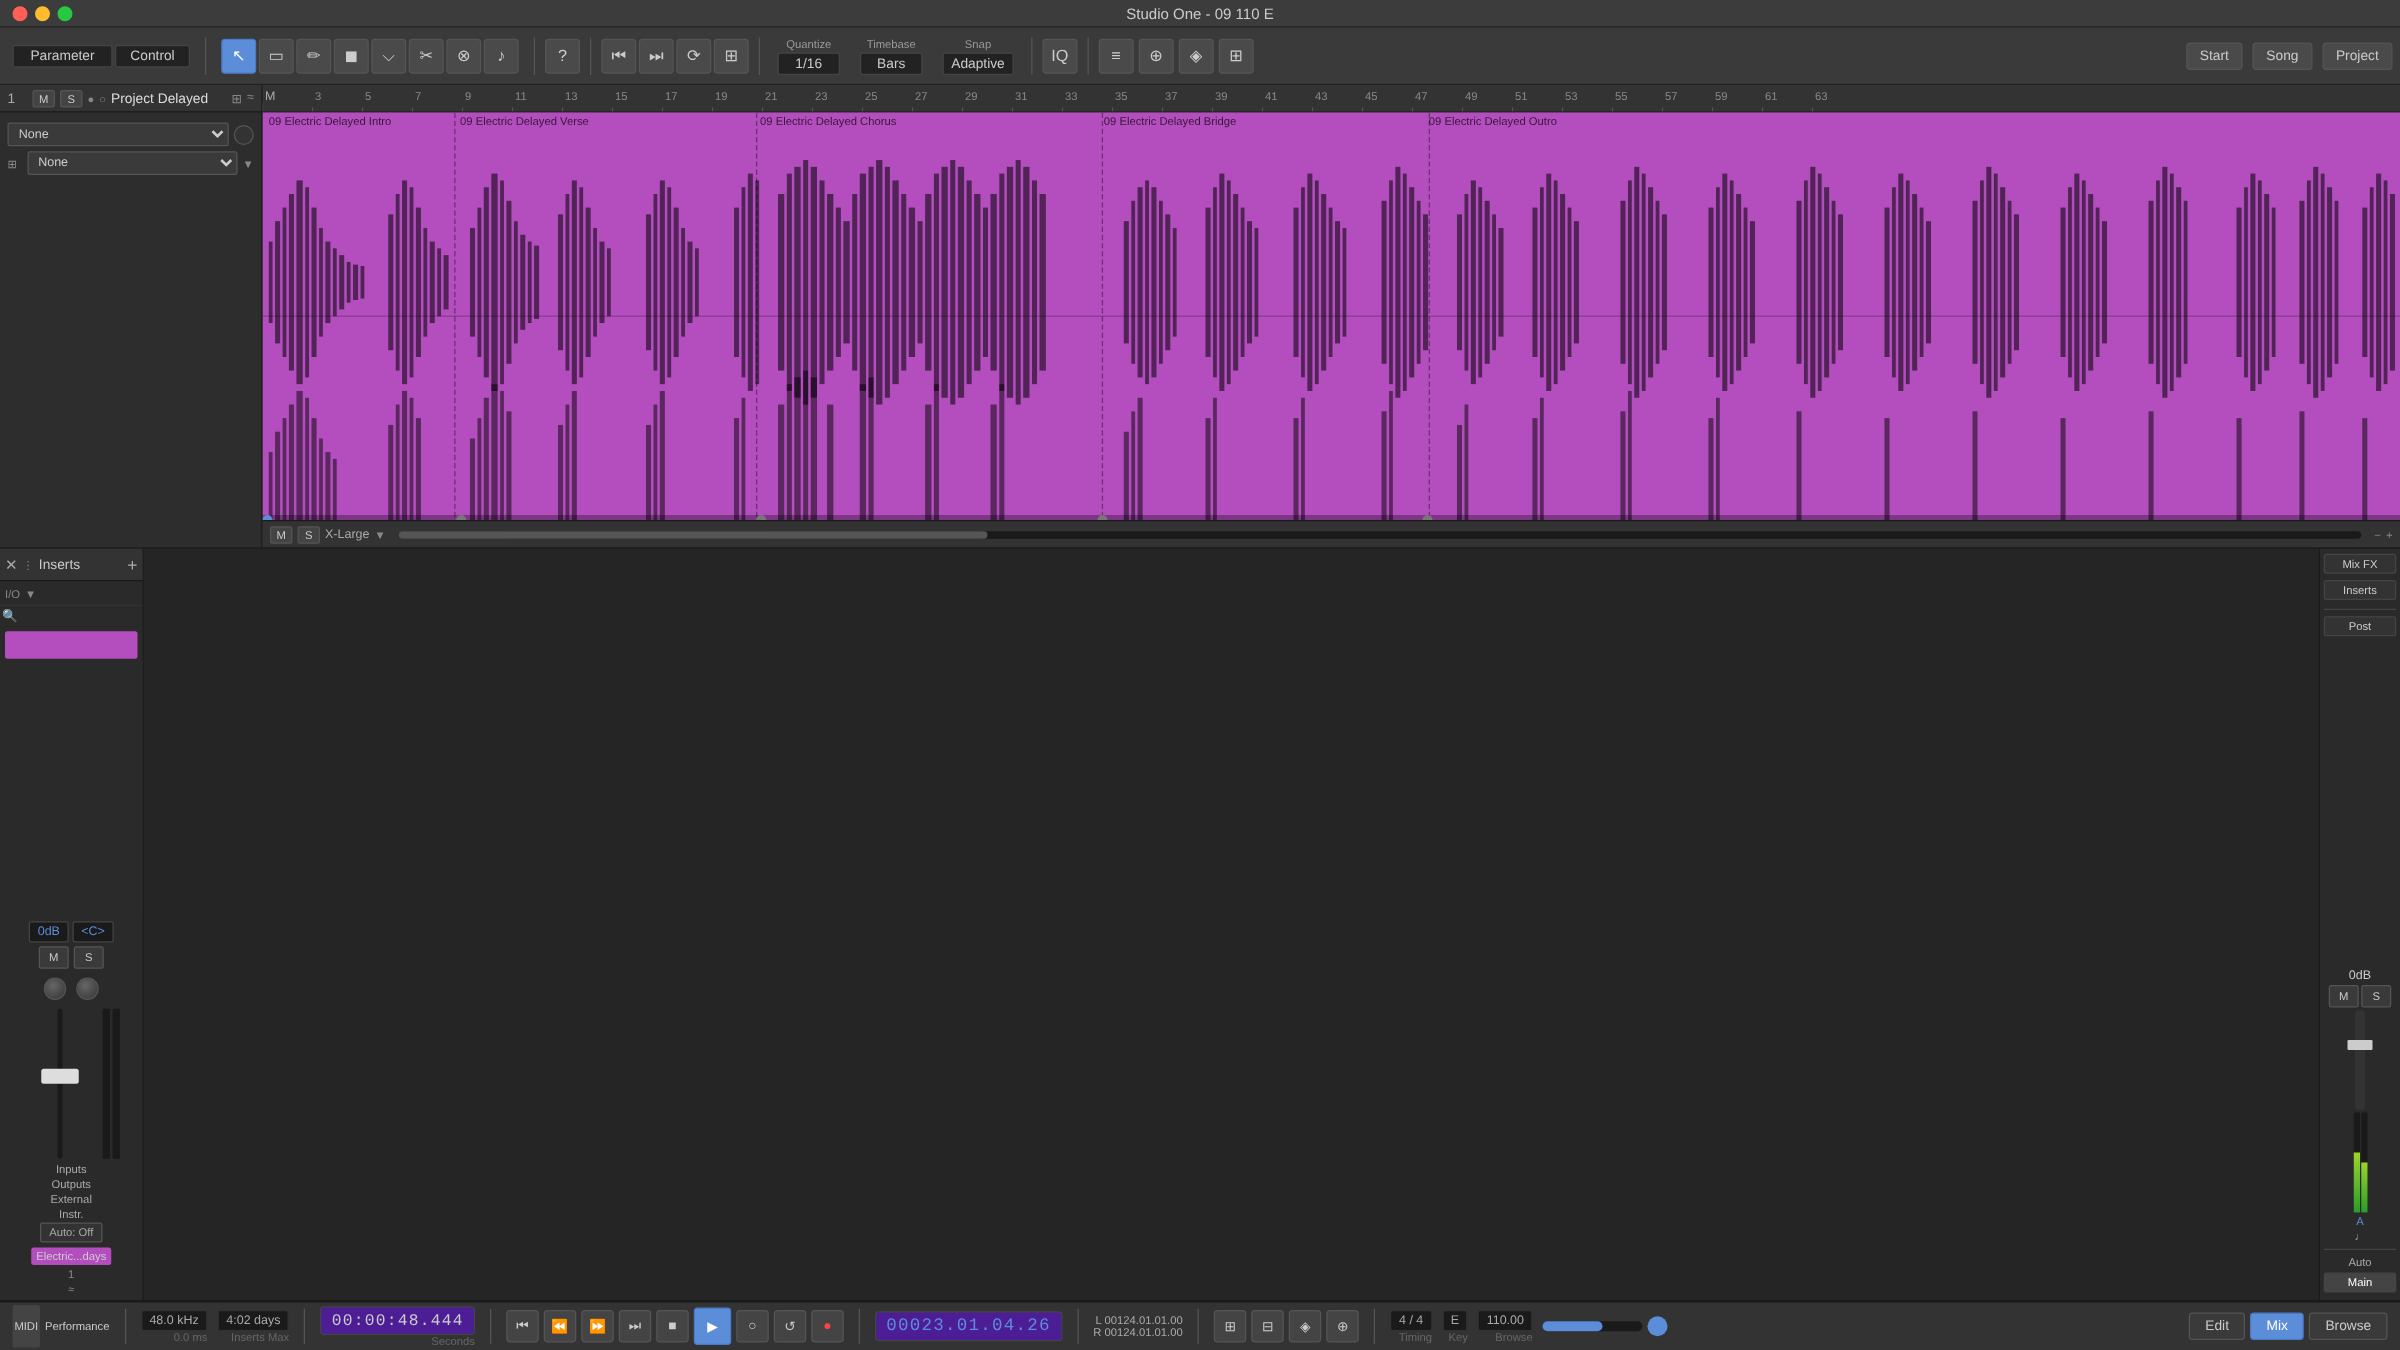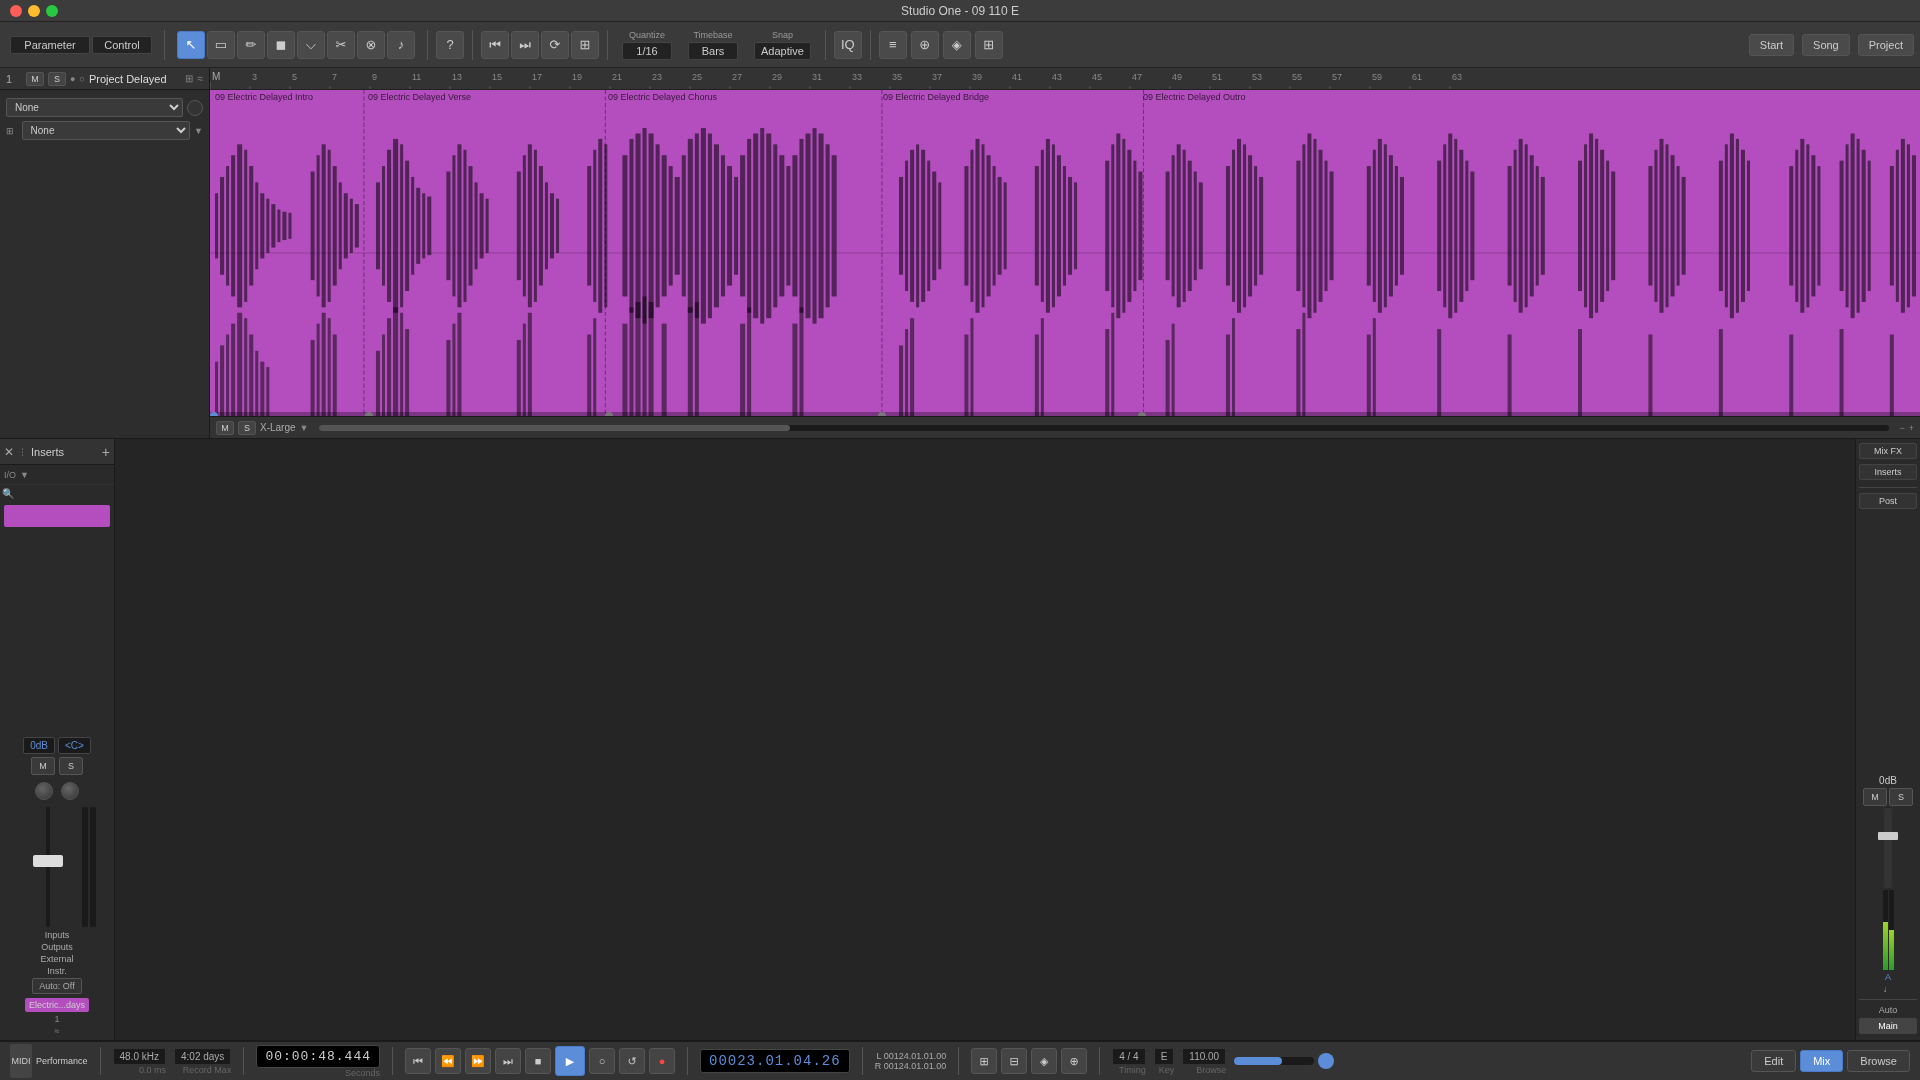--- a/index.html
+++ b/index.html
@@ -446,21 +446,21 @@
       bottom: 0;
       left: 0;
       right: 0;
     }
     .transport-section {
       display: flex;
       align-items: center;
       gap: 4px;
     }
     .transport-display {
-      background: #000000;
+      background: #4c1d95;
       border: 1px solid #444;
       border-radius: 3px;
       padding: 3px 8px;
       font-size: 13px;
       color: #5b8dd9;
       font-family: 'Courier New', monospace;
       letter-spacing: 1px;
     }
     .transport-display.time {
       color: #ccc;
@@ -1199,21 +1199,21 @@
 
   <div class="toolbar-separator" style="height:28px;"></div>
 
   <div class="info-group">
     <div class="info-display">48.0 kHz</div>
     <div class="info-label">0.0 ms</div>
   </div>
 
   <div class="info-group">
     <div class="info-display">4:02 days</div>
-    <div class="info-label">Record Max</div>
+    <div class="info-label">Inserts Max</div>
   </div>
 
   <div class="toolbar-separator" style="height:28px;"></div>
 
   <div class="info-group">
     <div class="transport-display time">00:00:48.444</div>
     <div class="info-label">Seconds</div>
   </div>
 
   <div class="toolbar-separator" style="height:28px;"></div>

